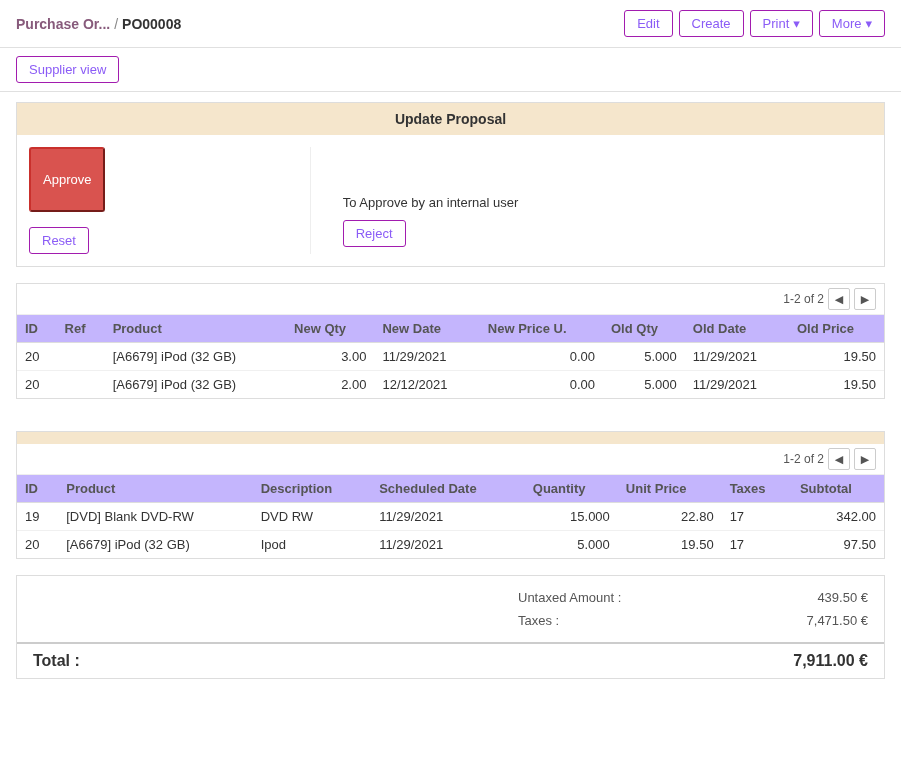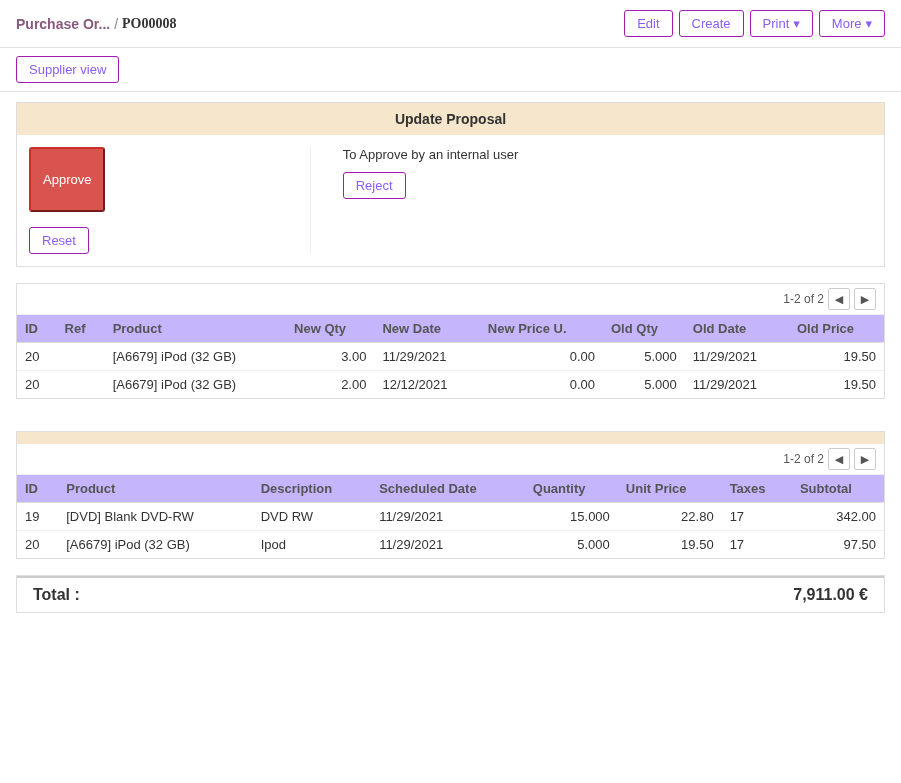--- a/index.html
+++ b/index.html
@@ -29,21 +29,20 @@
       color: #875A7B;
       font-weight: bold;
       cursor: pointer;
     }
     .breadcrumb-sep {
       color: #888;
     }
     .breadcrumb-current {
       color: #333;
       font-weight: bold;
-      font-family: Liberation Serif, serif;
     }
     .header-actions {
       display: flex;
       gap: 6px;
       align-items: center;
     }
     .btn {
       padding: 5px 12px;
       border: 1px solid #a21caf;
       border-radius: 3px;
@@ -105,20 +104,21 @@
       padding-right: 16px;
     }
     .proposal-state-label {
       font-weight: bold;
       margin-bottom: 10px;
       font-size: 13px;
     }
     .proposal-right {
       flex: 2;
       padding-left: 16px;
+      margin-top: 48px;
     }
     .proposal-right-text {
       margin-bottom: 10px;
       font-size: 13px;
       color: #333;
     }
 
     
     .proposal-table-wrapper {
       border: 1px solid #ddd;
@@ -353,19 +353,31 @@
     <td class="text-right">5.000</td>
     <td class="text-right">19.50</td>
     <td>17</td>
     <td class="text-right">97.50</td>
   </tr>
         </tbody>
     </table>
   </div>
 
   <div class="totals-section">
+    <div class="totals-body">
+      <div class="totals-table">
+        <div class="totals-row">
+          <span>Untaxed Amount :</span>
+          <span class="totals-row-value">439.50 €</span>
+        </div>
+        <div class="totals-row">
+          <span>Taxes :</span>
+          <span class="totals-row-value">7,471.50 €</span>
+        </div>
+      </div>
+    </div>
     <div class="total-final">
       <span>Total :</span>
       <span class="total-final-value">7,911.00 €</span>
     </div>
   </div>
 
 </div>
 
 </body></html>

